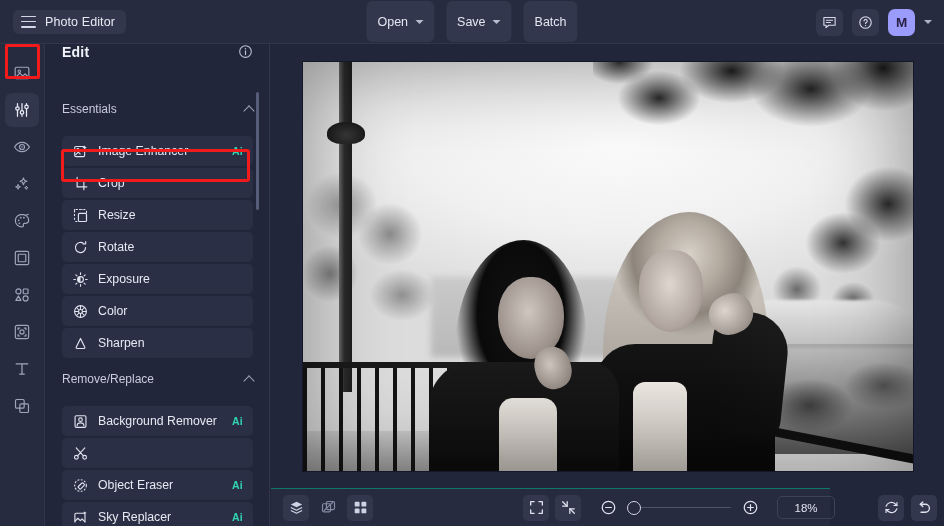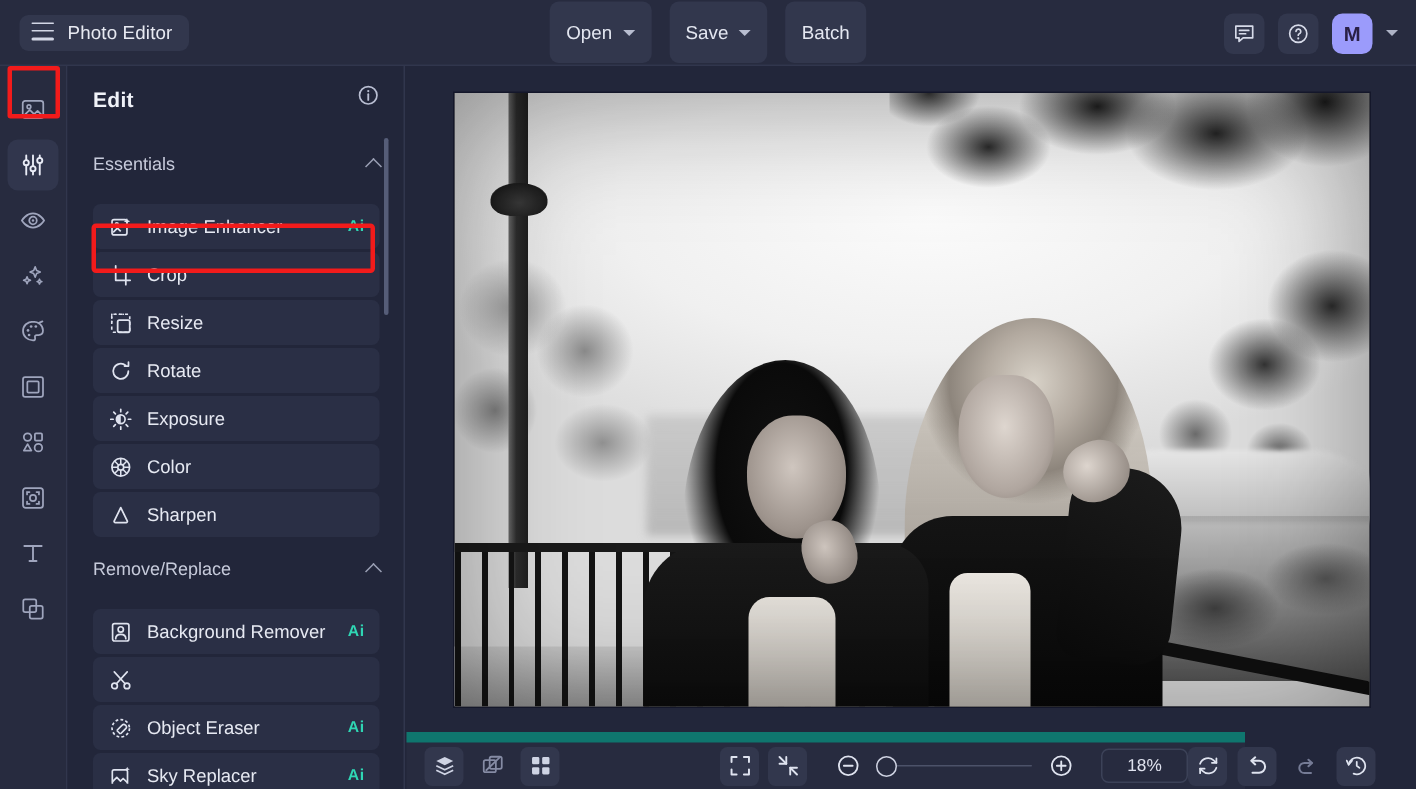--- a/index.html
+++ b/index.html
@@ -13,21 +13,21 @@
   #app { position: relative; width: 944px; height: 526px; background: #22263a; }
 
   
   .topbar {
     position: absolute; left: 0; top: 0; width: 944px; height: 44px;
     background: #272b3f;
     display: flex; align-items: center;
     border-bottom: 1px solid #31364d;
   }
   .brand {
-    display: flex; align-items: flex-start; gap: 9px;
+    display: flex; align-items: center; gap: 9px;
     margin-left: 13px; padding: 5px 11px 5px 8px;
     background: #32374d; border-radius: 6px; cursor: pointer;
   }
   .brand-title { color: #e8eaf2; font-size: 12.5px; letter-spacing: .1px; }
   .hamburger { width: 15px; height: 12px; display: flex; flex-direction: column; justify-content: space-between; }
   .hamburger i { display: block; height: 1.6px; background: #d3d7e6; border-radius: 1px; }
 
   .topcenter {
     position: absolute; left: 50%; transform: translateX(-50%);
     display: flex; align-items: center; gap: 12px;
@@ -70,21 +70,21 @@
     position: absolute; left: 5px; top: 44px; width: 35px; height: 35px;
     border: 3px solid #f21b1b; border-radius: 2px; pointer-events: none; z-index: 30;
   }
 
   
   .panel {
     position: absolute; left: 45px; top: 44px; width: 225px; height: 482px;
     background: #22263a; border-right: 1px solid #31364d; overflow: hidden;
   }
   .panel-head {
-    height: 44px; display: flex; align-items: center; justify-content: space-between;
+    height: 44px; display: flex; justify-content: space-between;
     padding: 0 16px 0 17px;
   }
   .panel-title { color: #f0f2f8; font-size: 14px; font-weight: bold; letter-spacing: .2px; }
   .group-head {
     display: flex; align-items: center; justify-content: space-between;
     padding: 0 16px 0 17px; height: 26px; margin-top: 8px; cursor: pointer;
   }
   .group-label { color: #c7cbdb; font-size: 12px; }
   .chev-up {
     width: 8px; height: 8px; border-left: 1.5px solid #9ba0b5; border-top: 1.5px solid #9ba0b5;
@@ -189,22 +189,22 @@
     background: linear-gradient(180deg,#eae6e0,#c0bbb3); border-radius: 12px 12px 0 0; }
   .ph-w2-arm { position:absolute; left:406px; top:250px; width:76px; height:130px;
     background: linear-gradient(200deg,#1c1c1c,#0a0a0a); border-radius: 28px 40px 24px 18px; transform: rotate(6deg); }
   .ph-w2-hand { position:absolute; left:406px; top:232px; width:44px; height:40px;
     background: radial-gradient(ellipse at 40% 36%, #ddd5ce, #948b84 80%); border-radius: 46%; transform: rotate(-24deg); }
   .ph-vig { position:absolute; inset:0; box-shadow: inset 0 0 90px rgba(0,0,0,.38); }
 
   
   .bottombar {
     position: absolute; left: 271px; top: 488px; width: 559px; height: 38px;
-    background: #272b3f; border-top: 7px solid #0f766e;
-    display: flex; align-items: center;
+    background: #272b3f; border-top: 1px solid #0f766e;
+    display: flex; align-items: center; gap: 43px;
   }
   .bgroup { display: flex; align-items: center; gap: 6px; }
   .bbtn {
     width: 26px; height: 26px; border-radius: 5px; background: #32374d;
     display: flex; align-items: center; justify-content: center; cursor: pointer; border: none;
   }
   .bbtn.plain { background: transparent; }
   .zoom-slider { width: 104px; height: 14px; position: relative; display:flex; align-items:center; cursor: pointer;}
   .zs-track { position:absolute; left:0; right:0; height:1.6px; background:#4c5269; border-radius:2px; }
   .zs-knob { position:absolute; left:0; width:14px; height:14px; border-radius:50%;

